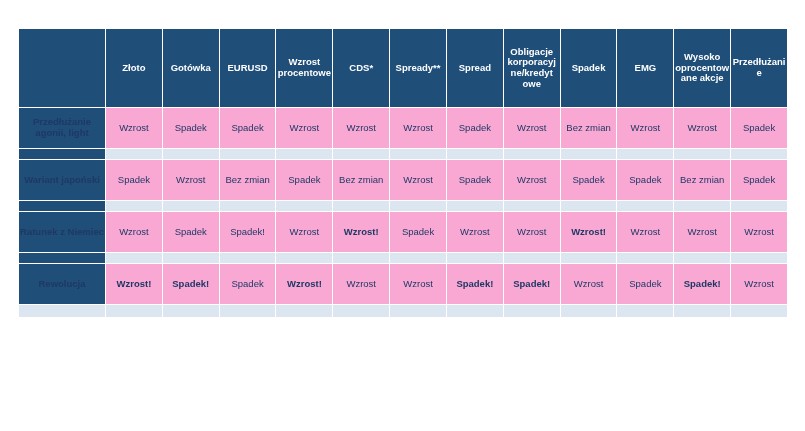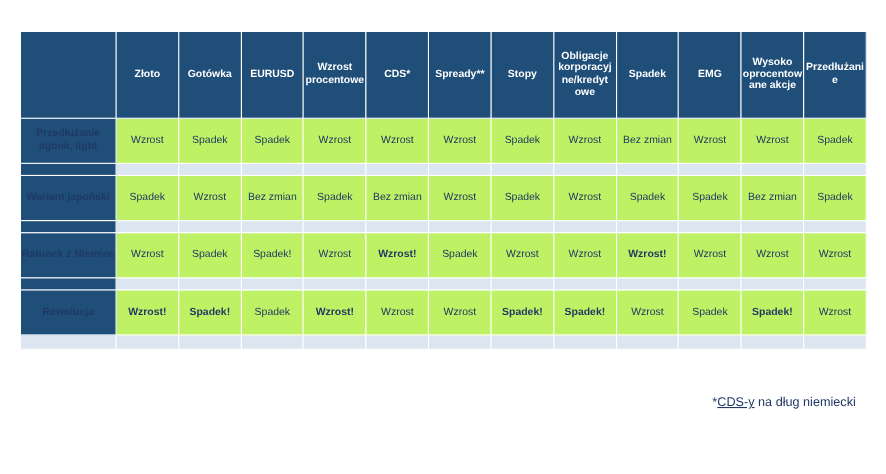--- a/index.html
+++ b/index.html
@@ -56,21 +56,21 @@
     background: #1f4e79;
     color: #ffffff;
     font-weight: bold;
     font-size: 9.5px;
     height: 40px;
     padding: 2px 3px;
     width: 84px;
   }
   
   td.cell {
-    background: #bef264;
+    background: #f9a8d4;
     height: 40px;
     padding: 2px 1px;
   }
   td.cell.bold {
     font-weight: bold;
   }
   
   tr.spacer td {
     background: #dce6f1;
     height: 10px;
@@ -110,21 +110,21 @@
   <table class="matrix">
     <thead>
       <tr class="head">
         <th class="corner"></th>
         <th>Złoto</th>
         <th>Gotówka</th>
         <th>EURUSD</th>
         <th>Wzrost procentowe</th>
         <th>CDS*</th>
         <th>Spready**</th>
-        <th>Stopy</th>
+        <th>Spread</th>
         <th>Obligacje korporacyjne/kredyt owe</th>
         <th>Spadek</th>
         <th>EMG</th>
         <th>Wysoko oprocentowane akcje</th>
         <th>Przedłużanie</th>
       </tr>
     </thead>
     <tbody>
 
       <tr>
@@ -248,14 +248,13 @@
         <td></td>
         <td></td>
         <td></td>
         <td></td>
       </tr>
     </tbody>
   </table>
 </div>
 
 <div class="footnotes">
-  <span class="footnote-line"><span>*</span><span class="u">CDS-y</span><span> na dług niemiecki</span></span>
 </div>
 
 </body></html>

